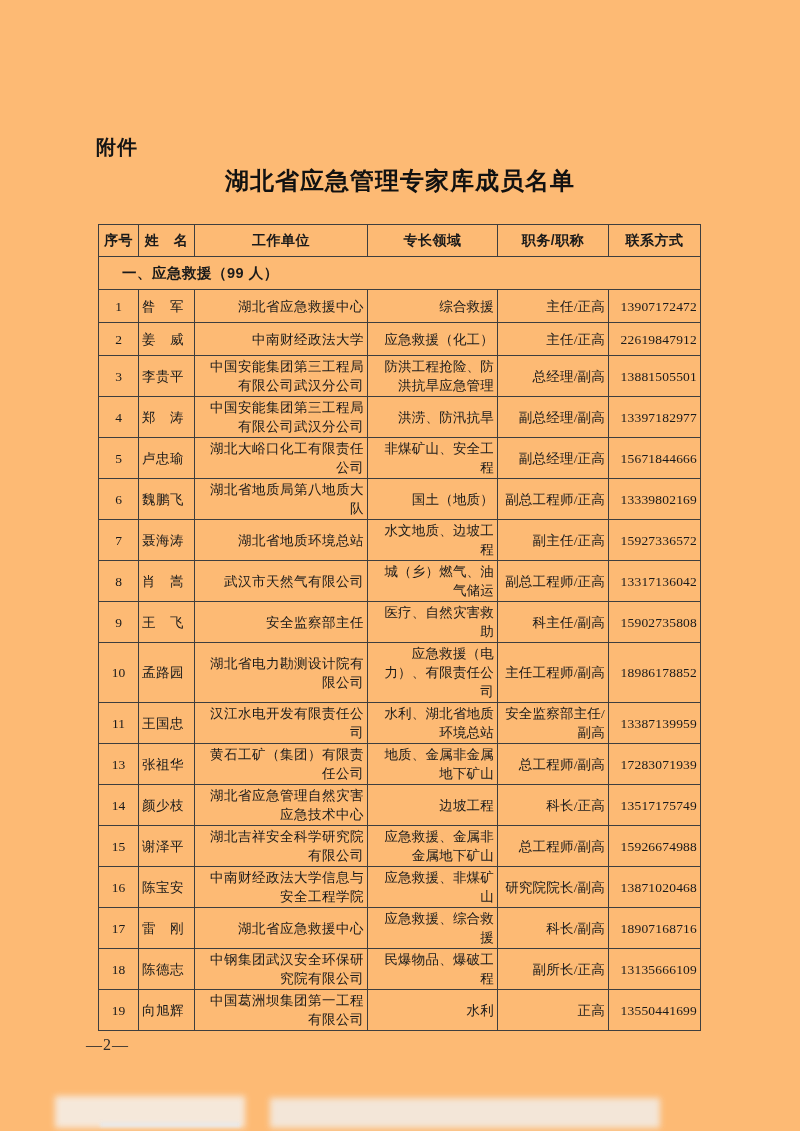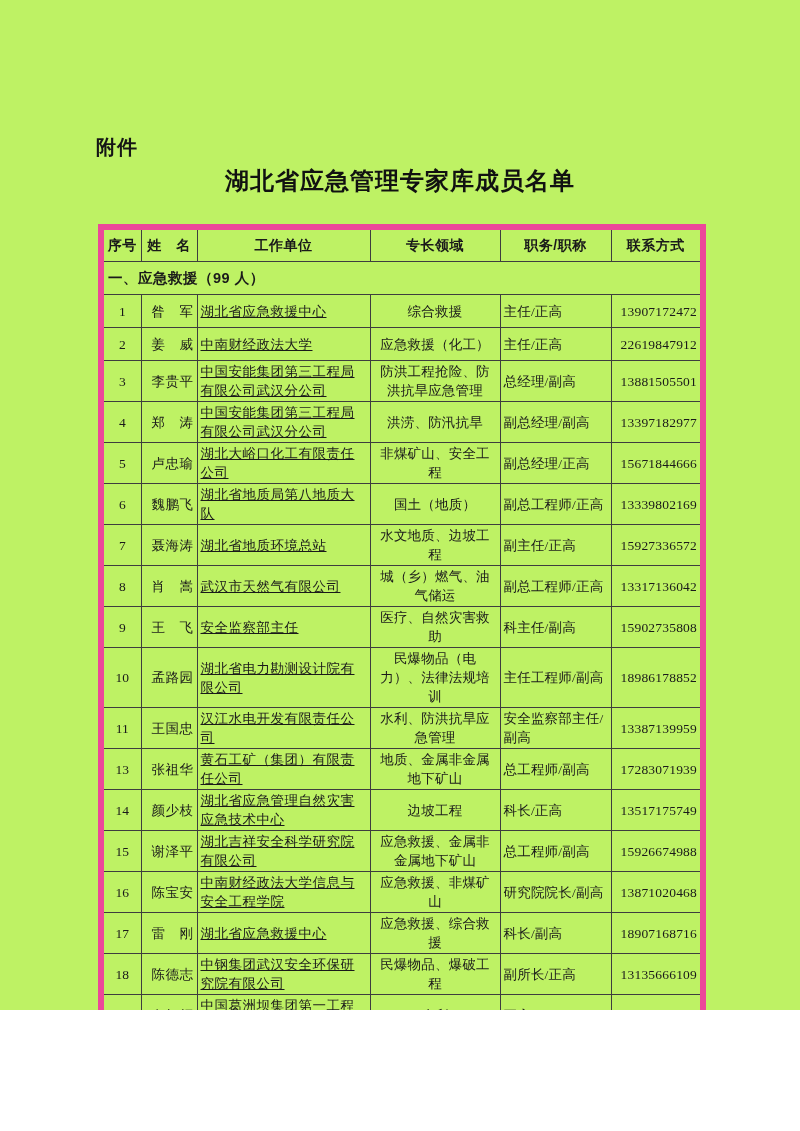--- a/index.html
+++ b/index.html
@@ -1,20 +1,20 @@
 <!DOCTYPE html>
 <html><head>
 <meta charset="utf-8">
 <style>
   html, body { margin: 0; padding: 0; background: #ffffff; }
   .page {
     position: relative;
     width: 800px;
-    height: 1010px;
-    background: #bef264;
+    height: 1131px;
+    background: #fdba74;
     overflow: hidden;
     font-family: "Liberation Serif", "DejaVu Serif", serif;
     color: #1a1a1a;
   }
   .attachment {
     position: absolute;
     left: 96px;
     top: 134px;
     font-size: 20px;
     font-weight: 700;
@@ -34,21 +34,21 @@
     color: #111;
     letter-spacing: 1px;
   }
   table.experts {
     position: absolute;
     left: 98px;
     top: 224px;
     width: 602px;
     border-collapse: collapse;
     table-layout: fixed;
-    border: 6px solid #ec4899;
+    border: 1px solid #ec4899;
   }
   .experts th, .experts td {
     border: 1.5px solid #3e3e3e;
     overflow: hidden;
     vertical-align: middle;
   }
   .experts th {
     font-family: "Liberation Sans", "DejaVu Sans", sans-serif;
     font-weight: 600;
     font-size: 14px;
@@ -61,29 +61,29 @@
     font-size: 13.5px;
     line-height: 19px;
     padding: 1px 3px;
     height: 30px;
   }
   .section-row td {
     font-family: "Liberation Sans", "DejaVu Sans", sans-serif;
     font-weight: 600;
     font-size: 14.5px;
     text-align: left;
-    padding-left: 4px;
+    padding-left: 23px;
     height: 30px;
     letter-spacing: 0.5px;
   }
   .c-no   { text-align: center; font-size: 14px; }
-  .c-name { text-align: right; letter-spacing: 0.5px; }
-  .c-unit { text-align: left;  letter-spacing: 0.5px; text-decoration: underline; }
-  .c-field{ text-align: center;  letter-spacing: 0.2px; }
-  .c-title{ text-align: left; letter-spacing: 0.2px; }
+  .c-name { text-align: left; letter-spacing: 0.5px; }
+  .c-unit { text-align: right;  letter-spacing: 0.5px; }
+  .c-field{ text-align: right;  letter-spacing: 0.2px; }
+  .c-title{ text-align: right; letter-spacing: 0.2px; }
   .c-phone{ text-align: right; font-size: 15px; letter-spacing: 0.2px; }
   .pagenum {
     position: absolute;
     left: 86px;
     top: 1036px;
     font-size: 16px;
     color: #2b2b2b;
     letter-spacing: 1px;
   }
   .bleed { position: absolute; pointer-events: none; }
@@ -201,29 +201,29 @@
           <td class="c-name">王　飞</td>
           <td class="c-unit">安全监察部主任</td>
           <td class="c-field">医疗、自然灾害救助</td>
           <td class="c-title">科主任/副高</td>
           <td class="c-phone">15902735808</td>
         </tr>
         <tr>
           <td class="c-no">10</td>
           <td class="c-name">孟路园</td>
           <td class="c-unit">湖北省电力勘测设计院有限公司</td>
-          <td class="c-field">民爆物品（电力）、法律法规培训</td>
+          <td class="c-field">应急救援（电力）、有限责任公司</td>
           <td class="c-title">主任工程师/副高</td>
           <td class="c-phone">18986178852</td>
         </tr>
         <tr>
           <td class="c-no">11</td>
           <td class="c-name">王国忠</td>
           <td class="c-unit">汉江水电开发有限责任公司</td>
-          <td class="c-field">水利、防洪抗旱应急管理</td>
+          <td class="c-field">水利、湖北省地质环境总站</td>
           <td class="c-title">安全监察部主任/副高</td>
           <td class="c-phone">13387139959</td>
         </tr>
         <tr>
           <td class="c-no">13</td>
           <td class="c-name">张祖华</td>
           <td class="c-unit">黄石工矿（集团）有限责任公司</td>
           <td class="c-field">地质、金属非金属地下矿山</td>
           <td class="c-title">总工程师/副高</td>
           <td class="c-phone">17283071939</td>

